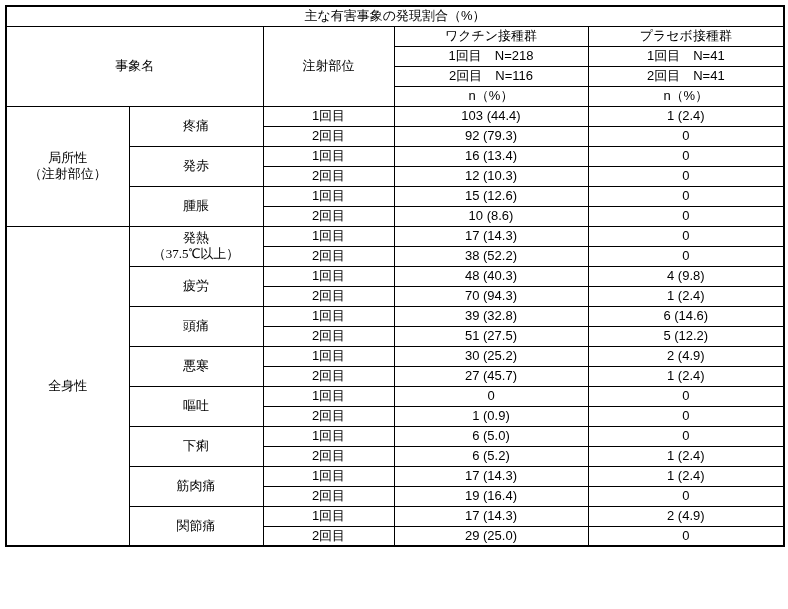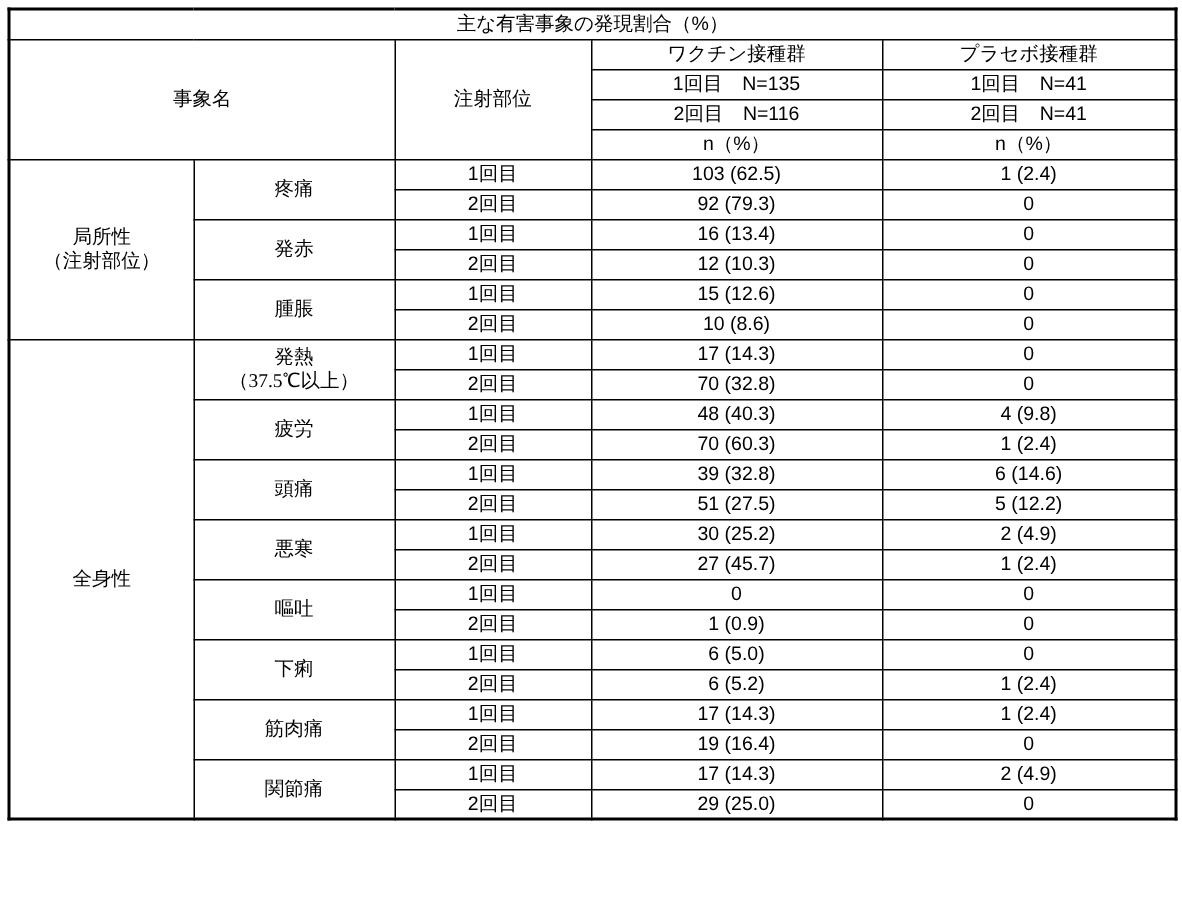--- a/index.html
+++ b/index.html
@@ -61,21 +61,21 @@
       <tr>
         <td colspan="5" class="title-cell">主な有害事象の発現割合（%）</td>
       </tr>
       <tr>
         <td colspan="2" rowspan="4">事象名</td>
         <td rowspan="4">注射部位</td>
         <td>ワクチン接種群</td>
         <td>プラセボ接種群</td>
       </tr>
       <tr>
-        <td>1回目　N=135</td>
+        <td>1回目　N=218</td>
         <td>1回目　N=41</td>
       </tr>
       <tr>
         <td>2回目　N=116</td>
         <td>2回目　N=41</td>
       </tr>
       <tr>
         <td>n（%）</td>
         <td>n（%）</td>
       </tr>
@@ -83,21 +83,21 @@
     <tbody>
         <tr>
           <td class="cat-cell tt" rowspan="6">
             <div>局所性</div>
             <div>（注射部位）</div>
           </td>
           <td class="evt-cell tt" rowspan="2">
             <div>疼痛</div>
           </td>
           <td class="tt">1回目</td>
-          <td class="tt">103 (62.5)</td>
+          <td class="tt">103 (44.4)</td>
           <td class="tt">1 (2.4)</td>
         </tr>
         <tr>
           <td>2回目</td>
           <td>92 (79.3)</td>
           <td>0</td>
         </tr>
         <tr>
           <td class="evt-cell tt" rowspan="2">
             <div>発赤</div>
@@ -131,34 +131,34 @@
           <td class="evt-cell tt" rowspan="2">
             <div>発熱</div>
             <div>（37.5℃以上）</div>
           </td>
           <td class="tt">1回目</td>
           <td class="tt">17 (14.3)</td>
           <td class="tt">0</td>
         </tr>
         <tr>
           <td>2回目</td>
-          <td>70 (32.8)</td>
+          <td>38 (52.2)</td>
           <td>0</td>
         </tr>
         <tr>
           <td class="evt-cell tt" rowspan="2">
             <div>疲労</div>
           </td>
           <td class="tt">1回目</td>
           <td class="tt">48 (40.3)</td>
           <td class="tt">4 (9.8)</td>
         </tr>
         <tr>
           <td>2回目</td>
-          <td>70 (60.3)</td>
+          <td>70 (94.3)</td>
           <td>1 (2.4)</td>
         </tr>
         <tr>
           <td class="evt-cell tt" rowspan="2">
             <div>頭痛</div>
           </td>
           <td class="tt">1回目</td>
           <td class="tt">39 (32.8)</td>
           <td class="tt">6 (14.6)</td>
         </tr>

